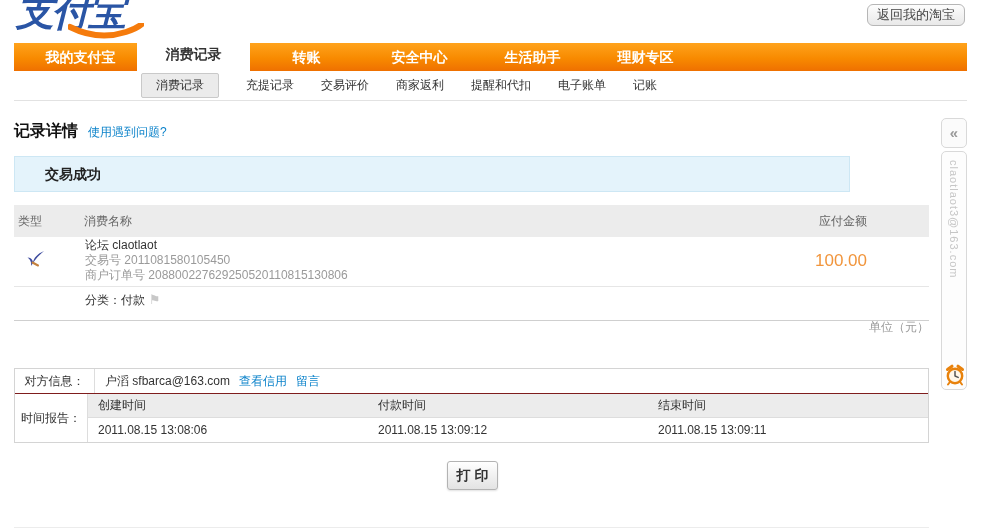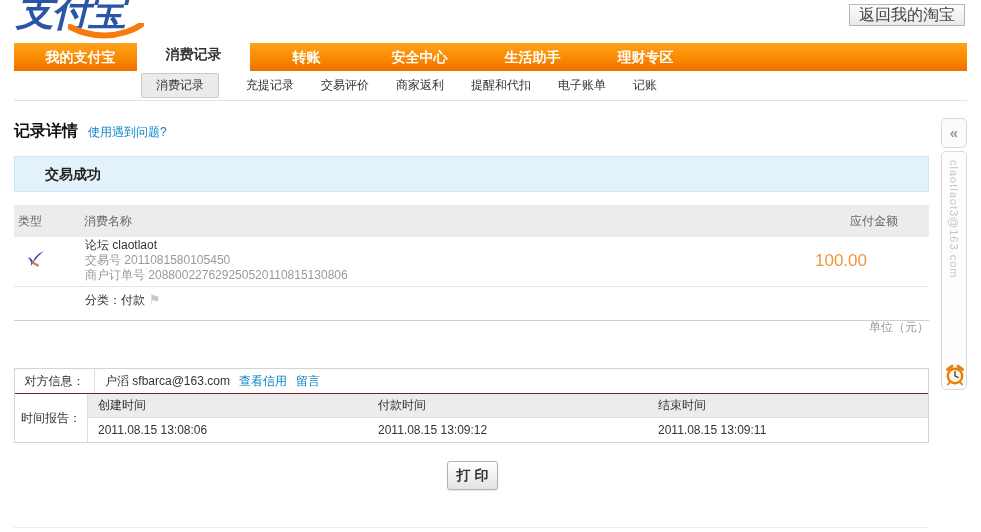--- a/index.html
+++ b/index.html
@@ -5,22 +5,22 @@
   * { margin:0; padding:0; box-sizing:border-box; }
   html,body { background:#fff; }
   body { font-family:"Liberation Sans","DejaVu Sans",sans-serif; font-size:12px; color:#333; }
   .page { position:relative; width:981px; height:532px; overflow:hidden; background:#fff; }
 
   
   .logo { position:absolute; left:16px; top:-13px; height:56px; width:140px; }
   .logo-text { font-size:38px; font-weight:bold; font-style:italic; color:#2a55a5; letter-spacing:-2px; }
   .logo-swoosh { position:absolute; left:52px; top:36px; }
   .return-btn { position:absolute; right:16px; top:4px; height:22px; padding:0 9px;
-    background:linear-gradient(#fdfdfd,#e9e9e9); border:1px solid #b6b6b6; border-radius:0;
-    font-size:16px; color:#444; line-height:20px; cursor:pointer; }
+    background:linear-gradient(#fdfdfd,#e9e9e9); border:1px solid #b6b6b6; border-radius:6px;
+    font-size:13px; color:#444; line-height:20px; cursor:pointer; }
 
   
   .main-nav { position:absolute; left:14px; top:43px; width:953px; height:28px;
     background:linear-gradient(#ffa31c,#f88a00 55%,#ef7000); display:flex; align-items:flex-end; padding-left:10px; }
   .main-tab { width:113px; height:28px; line-height:28px; text-align:center;
     color:#fff; font-size:14px; font-weight:bold; cursor:pointer; }
   .main-tab.active { background:#fff; color:#333; height:33px; line-height:33px; margin-top:-5px;
     border-radius:3px 3px 0 0; position:relative; z-index:2; }
 
   
@@ -28,30 +28,30 @@
     border-bottom:1px solid #e2e2e2; display:flex; align-items:center; gap:27px; padding-left:127px; }
   .sub-item { color:#333; cursor:pointer; }
   .sub-item.active { background:#ebebeb; border:1px solid #c9c9c9; border-radius:2px; padding:3px 14px; }
 
   
   .page-title-row { position:absolute; left:14px; top:121px; display:flex; align-items:baseline; gap:10px; }
   .page-title { font-size:16px; font-weight:bold; color:#111; }
   .link { color:#0b82ca; text-decoration:none; cursor:pointer; }
 
   
-  .banner { position:absolute; left:14px; top:156px; width:915px; height:36px;
+  .banner { position:absolute; left:14px; top:156px; width:836px; height:36px;
     background:#e4f3fb; border:1px solid #cde7f4; line-height:34px; padding-left:30px;
     font-size:14px; font-weight:bold; color:#222; }
 
   
   .rec-head { position:absolute; left:14px; top:205px; width:915px; height:32px;
     background:#ececec; display:flex; align-items:center; color:#666; }
   .rec-head .c-type { width:70px; padding-left:4px; }
   .rec-head .c-name { flex:1; }
-  .rec-head .c-amt  { width:110px; text-align:center; }
+  .rec-head .c-amt  { width:110px; text-align:left; }
 
   .rec-row { position:absolute; left:14px; top:229px; width:915px; height:92px; border-bottom:1px solid #cfcfcf; }
   .tx-icon { position:absolute; left:10px; top:19px; }
   .tx-lines { position:absolute; left:71px; top:9px; line-height:15px; }
   .tx-name { color:#333; }
   .tx-gray { color:#9a9a9a; }
   .tx-amount { position:absolute; right:62px; top:22px; font-size:17px; }
   .tx-divider { position:absolute; left:0; top:57px; width:915px; height:1px; background:#e6e6e6; }
   .tx-category { position:absolute; left:71px; top:63px; color:#333; }
   .flag-icon { color:#c8c8c8; font-size:13px; margin-left:4px; }

